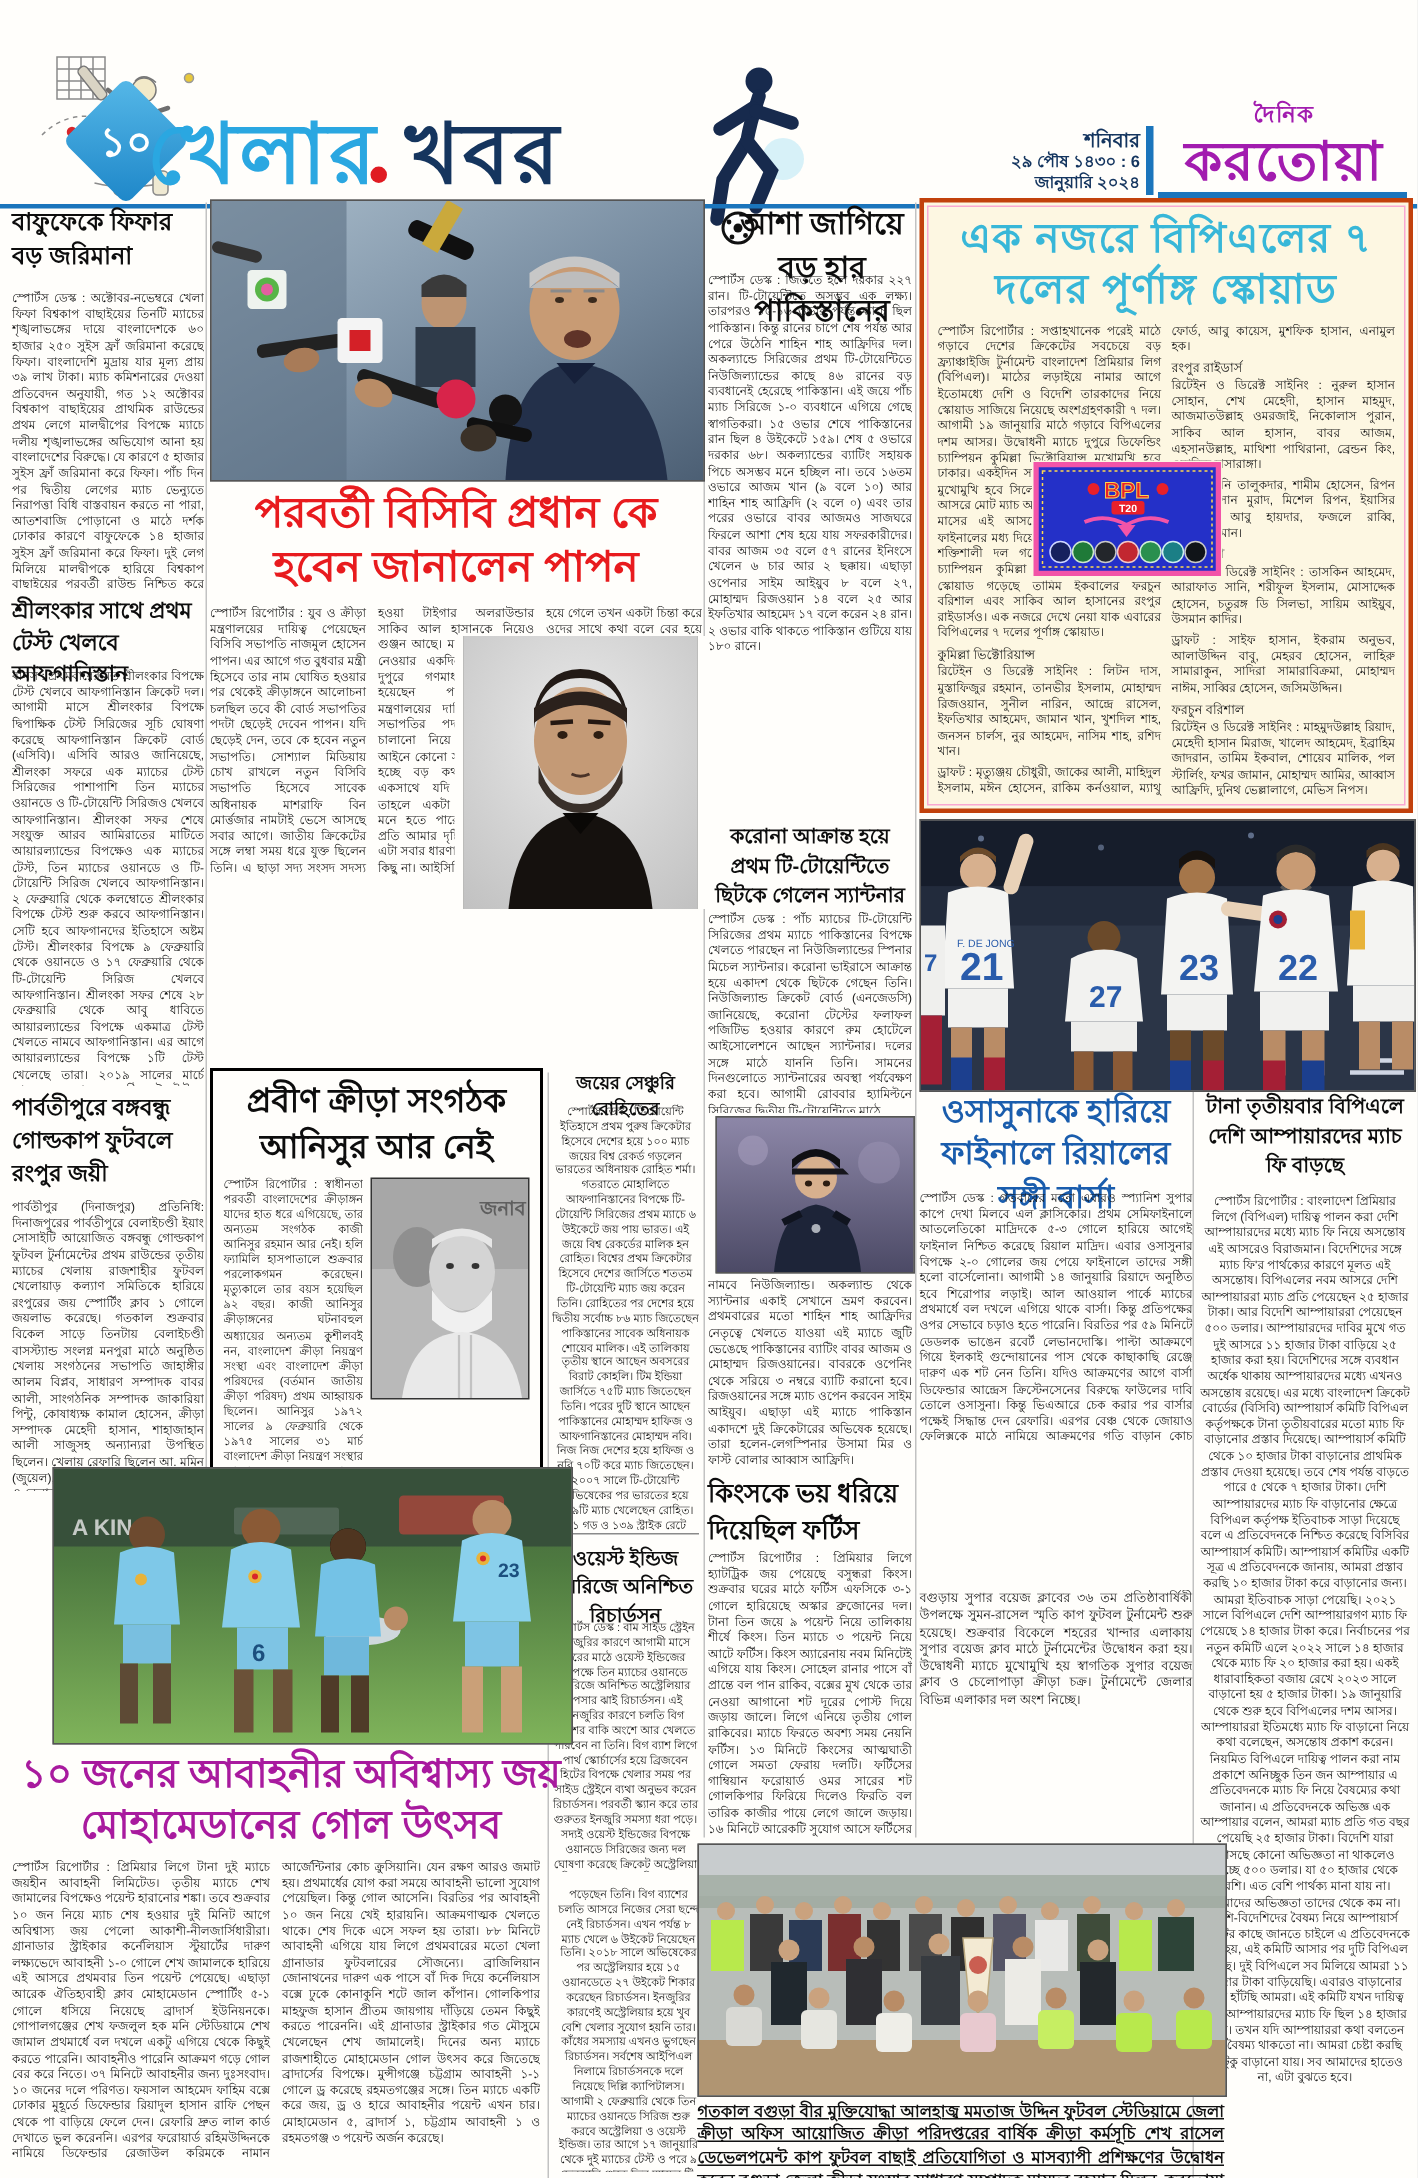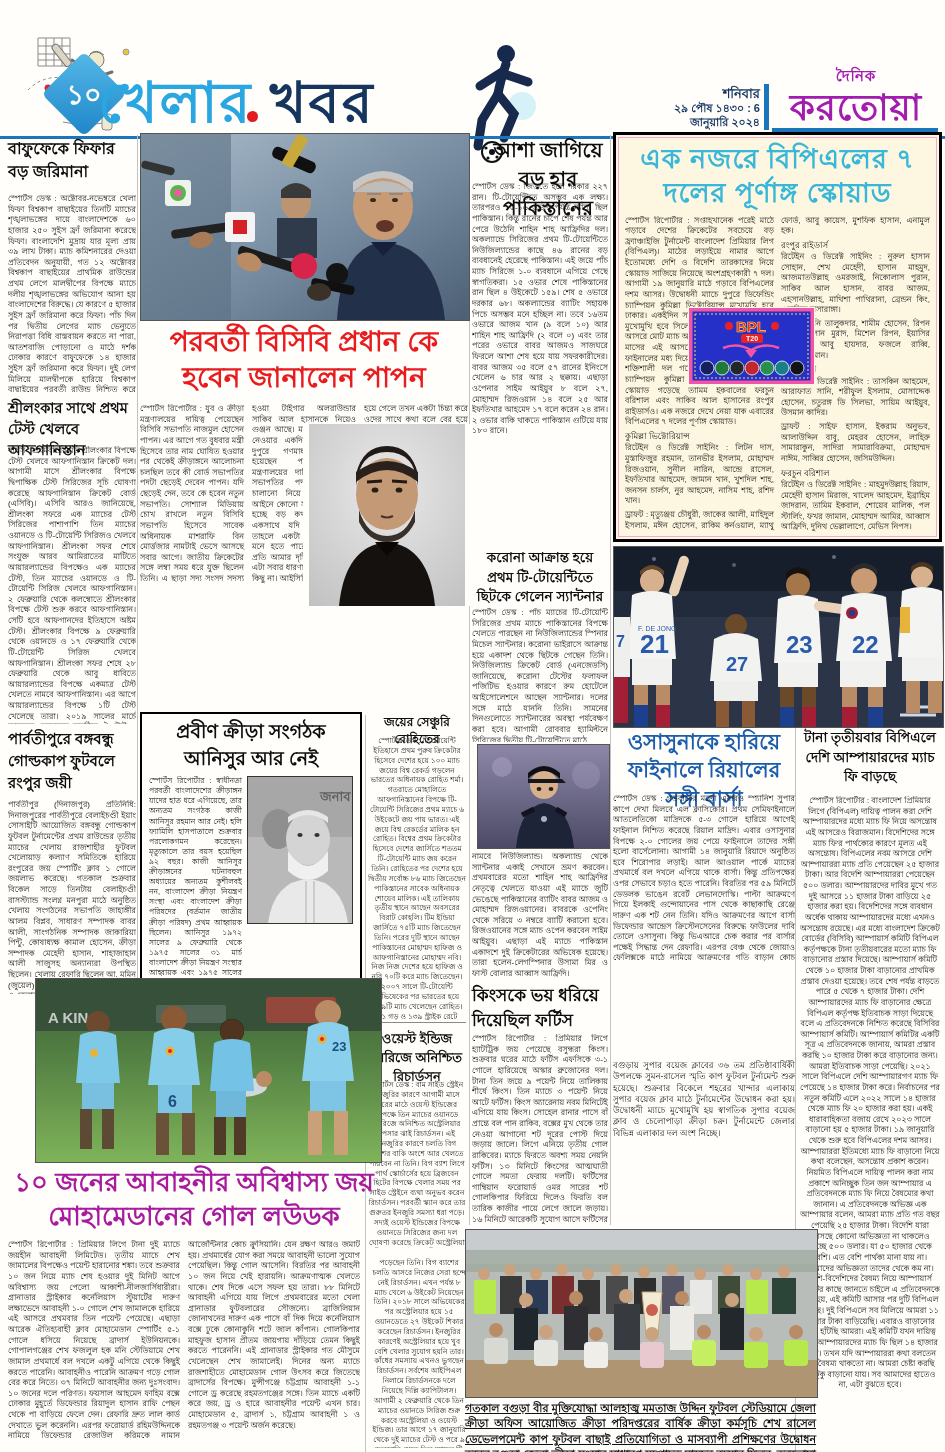--- a/index.html
+++ b/index.html
@@ -12,21 +12,21 @@
             word-break:break-word;}
   .hl{font-weight:bold;color:#0d0d0d;line-height:1.45;}
   .center{text-align:center;}
   .h-red{color:#e81b1e;}
   .h-blue{color:#1a5dad;}
   .h-purple{color:#a81a9e;}
   .h-cyan{color:#38b7d8;}
   .photo{border:1px solid #555;overflow:hidden;background:#777;}
   .photo svg{display:block;width:100%;height:100%;}
   .caption{font-size:11px;line-height:1.4;font-weight:bold;color:#111;text-align:justify;text-decoration:underline;}
-  .bpl-box{border:3px solid #000000;outline:1px solid #f9a8d2;outline-offset:-6px;
+  .bpl-box{border:3px solid #c2410c;outline:1px solid #f9a8d2;outline-offset:-6px;
            background:#fdf7e2;box-sizing:border-box;}
   .bpl-cols{column-count:2;column-gap:7px;}
   .bpl-cols p{margin:0 0 3px 0;}
   .bpl-team-name{font-weight:normal;font-size:8.5px;margin:2px 0 1px 0;}
   .cols3{column-count:3;column-gap:8px;}
   .cols2{column-count:2;column-gap:8px;}
   .anisur-box{border:2.5px solid #000;box-sizing:border-box;padding:5px 7px;background:#fffefb;}
   .masthead-light{color:#2aa7e1;}
   .masthead-dark{color:#15355e;}
   .karatoa{font-weight:bold;color:#a21caf;letter-spacing:1px;}
@@ -191,21 +191,21 @@
         <ellipse cx="90" cy="66" rx="3.4" ry="2.6" fill="#2c1d12"></ellipse>
         <path d="M58 58 L73 57 M83 57 L98 58" stroke="#241812" stroke-width="3"></path>
         <path d="M72 92 Q78 95 84 92" stroke="#4a3328" stroke-width="2" fill="none"></path>
         <path d="M30 182 Q36 122 78 118 Q120 122 126 182 Z" fill="#15110e"></path>
         <path d="M66 118 L78 132 L90 118" fill="#0a0806"></path>
       </svg>
     </div>
   </div>
 
   <div class="abs anisur-box" style="left:140px;top:712px;width:222px;height:288px;">
-    <div class="hl center" style="font-size:19px;line-height:1.4;">প্রবীণ ক্রীড়া সংগঠক আনিসুর আর নেই</div>
+    <div class="hl center" style="font-size:22px;line-height:1.4;">প্রবীণ ক্রীড়া সংগঠক আনিসুর আর নেই</div>
     <div style="margin-top:4px;">
       <div style="float:right;width:104px;height:146px;margin:0 0 3px 5px;border:1px solid #333;overflow:hidden;">
         <svg viewBox="0 0 104 146" width="104" height="146" preserveAspectRatio="none">
           <rect width="104" height="146" fill="#b9b9b9"></rect>
           <rect x="0" y="0" width="104" height="60" fill="#a7a7a7"></rect>
           <text x="72" y="24" font-size="13" fill="#5f5f5f" font-weight="bold">জনাব ৯০ত</text>
           <ellipse cx="30" cy="52" rx="16" ry="20" fill="#8f8f8f"></ellipse>
           <ellipse cx="60" cy="62" rx="22" ry="26" fill="#d4d4d4"></ellipse>
           <path d="M40 74 Q60 104 80 74 L80 94 Q60 112 40 94 Z" fill="#f0f0f0"></path>
           <path d="M40 46 Q60 30 80 46 L80 40 Q60 26 40 40 Z" fill="#e6e6e6"></path>
@@ -278,21 +278,21 @@
         <rect x="272" y="132" width="14" height="44" fill="#caa078"></rect>
           <rect x="298" y="132" width="14" height="44" fill="#caa078"></rect>
         <circle cx="286" cy="60" r="4.5" fill="#e8b33a"></circle>
           <circle cx="286" cy="60" r="2" fill="#d8262b"></circle>
       </g>
     </svg>
   </div>
 
   <div class="abs hl h-purple center" style="left:8px;top:1166px;width:372px;font-size:26px;line-height:1.3;">
     <div>১০ জনের আবাহনীর অবিশ্বাস্য জয়</div>
-    <div>মোহামেডানের গোল লউডক</div>
+    <div>মোহামেডানের গোল উৎসব</div>
   </div>
   <div class="abs bodytext cols2" style="left:8px;top:1240px;width:352px;height:208px;">স্পোর্টস রিপোর্টার : প্রিমিয়ার লিগে টানা দুই ম্যাচে জয়হীন আবাহনী লিমিটেড। তৃতীয় ম্যাচে শেখ জামালের বিপক্ষেও পয়েন্ট হারানোর শঙ্কা। তবে শুক্রবার ১০ জন নিয়ে ম্যাচ শেষ হওয়ার দুই মিনিট আগে অবিশ্বাস্য জয় পেলো আকাশী-নীলজার্সিধারীরা। গ্রানাডার স্ট্রাইকার কর্নেলিয়াস স্টুয়ার্টের দারুণ লক্ষ্যভেদে আবাহনী ১-০ গোলে শেখ জামালকে হারিয়ে এই আসরে প্রথমবার তিন পয়েন্ট পেয়েছে। এছাড়া আরেক ঐতিহ্যবাহী ক্লাব মোহামেডান স্পোর্টিং ৫-১ গোলে ধসিয়ে নিয়েছে ব্রাদার্স ইউনিয়নকে। গোপালগঞ্জের শেখ ফজলুল হক মনি স্টেডিয়ামে শেখ জামাল প্রথমার্ধে বল দখলে একটু এগিয়ে থেকে কিছুই করতে পারেনি। আবাহনীও পারেনি আক্রমণ গড়ে গোল বের করে নিতে। ৩৭ মিনিটে আবাহনীর জন্য দুঃসংবাদ। ১০ জনের দলে পরিণত। ফয়সাল আহমেদ ফাহিম বক্সে ঢোকার মুহূর্তে ডিফেন্ডার রিয়াদুল হাসান রাফি পেছন থেকে পা বাড়িয়ে ফেলে দেন। রেফারি দ্রুত লাল কার্ড দেখাতে ভুল করেননি। এরপর ফরোয়ার্ড রহিমউদ্দিনকে নামিয়ে ডিফেন্ডার রেজাউল করিমকে নামান আর্জেন্টিনার কোচ ক্রুসিয়ানি। যেন রক্ষণ আরও জমাট হয়। প্রথমার্ধের যোগ করা সময়ে আবাহনী ভালো সুযোগ পেয়েছিল। কিন্তু গোল আসেনি। বিরতির পর আবাহনী ১০ জন নিয়ে খেই হারায়নি। আক্রমণাত্মক খেলতে থাকে। শেষ দিকে এসে সফল হয় তারা। ৮৮ মিনিটে আবাহনী এগিয়ে যায় লিগে প্রথমবারের মতো খেলা গ্রানাডার ফুটবলারের সৌজন্যে। ব্রাজিলিয়ান জোনাথনের দারুণ এক পাসে বাঁ দিক দিয়ে কর্নেলিয়াস বক্সে ঢুকে কোনাকুনি শটে জাল কাঁপান। গোলকিপার মাহফুজ হাসান প্রীতম জায়গায় দাঁড়িয়ে তেমন কিছুই করতে পারেননি। এই গ্রানাডার স্ট্রাইকার গত মৌসুমে খেলেছেন শেখ জামালেই। দিনের অন্য ম্যাচে রাজশাহীতে মোহামেডান গোল উৎসব করে জিতেছে ব্রাদার্সের বিপক্ষে। মুন্সীগঞ্জে চট্টগ্রাম আবাহনী ১-১ গোলে ড্র করেছে রহমতগঞ্জের সঙ্গে। তিন ম্যাচে একটি করে জয়, ড্র ও হারে আবাহনীর পয়েন্ট এখন চার। মোহামেডান ৫, ব্রাদার্স ১, চট্টগ্রাম আবাহনী ১ ও রহমতগঞ্জ ৩ পয়েন্ট অর্জন করেছে।</div>
 
   <div class="abs hl center" style="left:480px;top:136px;width:136px;font-size:20px;">আশা জাগিয়ে বড় হার পাকিস্তানের</div>
   <div class="abs bodytext" style="left:472px;top:182px;width:136px;height:362px;">স্পোর্টস ডেস্ক : জিততে হলে দরকার ২২৭ রান। টি-টোয়েন্টিতে অসম্ভব এক লক্ষ্য। তারপরও ১৫-১৬ ওভার পর্যন্ত ম্যাচে ছিল পাকিস্তান। কিন্তু রানের চাপে শেষ পর্যন্ত আর পেরে উঠেনি শাহিন শাহ আফ্রিদির দল। অকল্যান্ডে সিরিজের প্রথম টি-টোয়েন্টিতে নিউজিল্যান্ডের কাছে ৪৬ রানের বড় ব্যবধানেই হেরেছে পাকিস্তান। এই জয়ে পাঁচ ম্যাচ সিরিজে ১-০ ব্যবধানে এগিয়ে গেছে স্বাগতিকরা। ১৫ ওভার শেষে পাকিস্তানের রান ছিল ৪ উইকেটে ১৫৯। শেষ ৫ ওভারে দরকার ৬৮। অকল্যান্ডের ব্যাটিং সহায়ক পিচে অসম্ভব মনে হচ্ছিল না। তবে ১৬তম ওভারে আজম খান (৯ বলে ১০) আর শাহিন শাহ আফ্রিদি (২ বলে ০) এবং তার পরের ওভারে বাবর আজমও সাজঘরে ফিরলে আশা শেষ হয়ে যায় সফরকারীদের। বাবর আজম ৩৫ বলে ৫৭ রানের ইনিংসে খেলেন ৬ চার আর ২ ছক্কায়। এছাড়া ওপেনার সাইম আইয়ুব ৮ বলে ২৭, মোহাম্মদ রিজওয়ান ১৪ বলে ২৫ আর ইফতিখার আহমেদ ১৭ বলে করেন ২৪ রান। ২ ওভার বাকি থাকতে পাকিস্তান গুটিয়ে যায় ১৮০ রানে।</div>
 
   <div class="abs hl center" style="left:472px;top:548px;width:136px;font-size:13.5px;">করোনা আক্রান্ত হয়ে প্রথম টি-টোয়েন্টিতে ছিটকে গেলেন স্যান্টনার</div>
   <div class="abs bodytext" style="left:472px;top:608px;width:136px;height:134px;">স্পোর্টস ডেস্ক : পাঁচ ম্যাচের টি-টোয়েন্টি সিরিজের প্রথম ম্যাচে পাকিস্তানের বিপক্ষে খেলতে পারছেন না নিউজিল্যান্ডের স্পিনার মিচেল স্যান্টনার। করোনা ভাইরাসে আক্রান্ত হয়ে একাদশ থেকে ছিটকে গেছেন তিনি। নিউজিল্যান্ড ক্রিকেট বোর্ড (এনজেডসি) জানিয়েছে, করোনা টেস্টের ফলাফল পজিটিভ হওয়ার কারণে রুম হোটেলে আইসোলেশনে আছেন স্যান্টনার। দলের সঙ্গে মাঠে যাননি তিনি। সামনের দিনগুলোতে স্যান্টনারের অবস্থা পর্যবেক্ষণ করা হবে। আগামী রোববার হ্যামিল্টনে সিরিজের দ্বিতীয় টি-টোয়েন্টিতে মাঠে</div>
 
   <div class="abs photo" style="left:477px;top:744px;width:131px;height:103px;">

